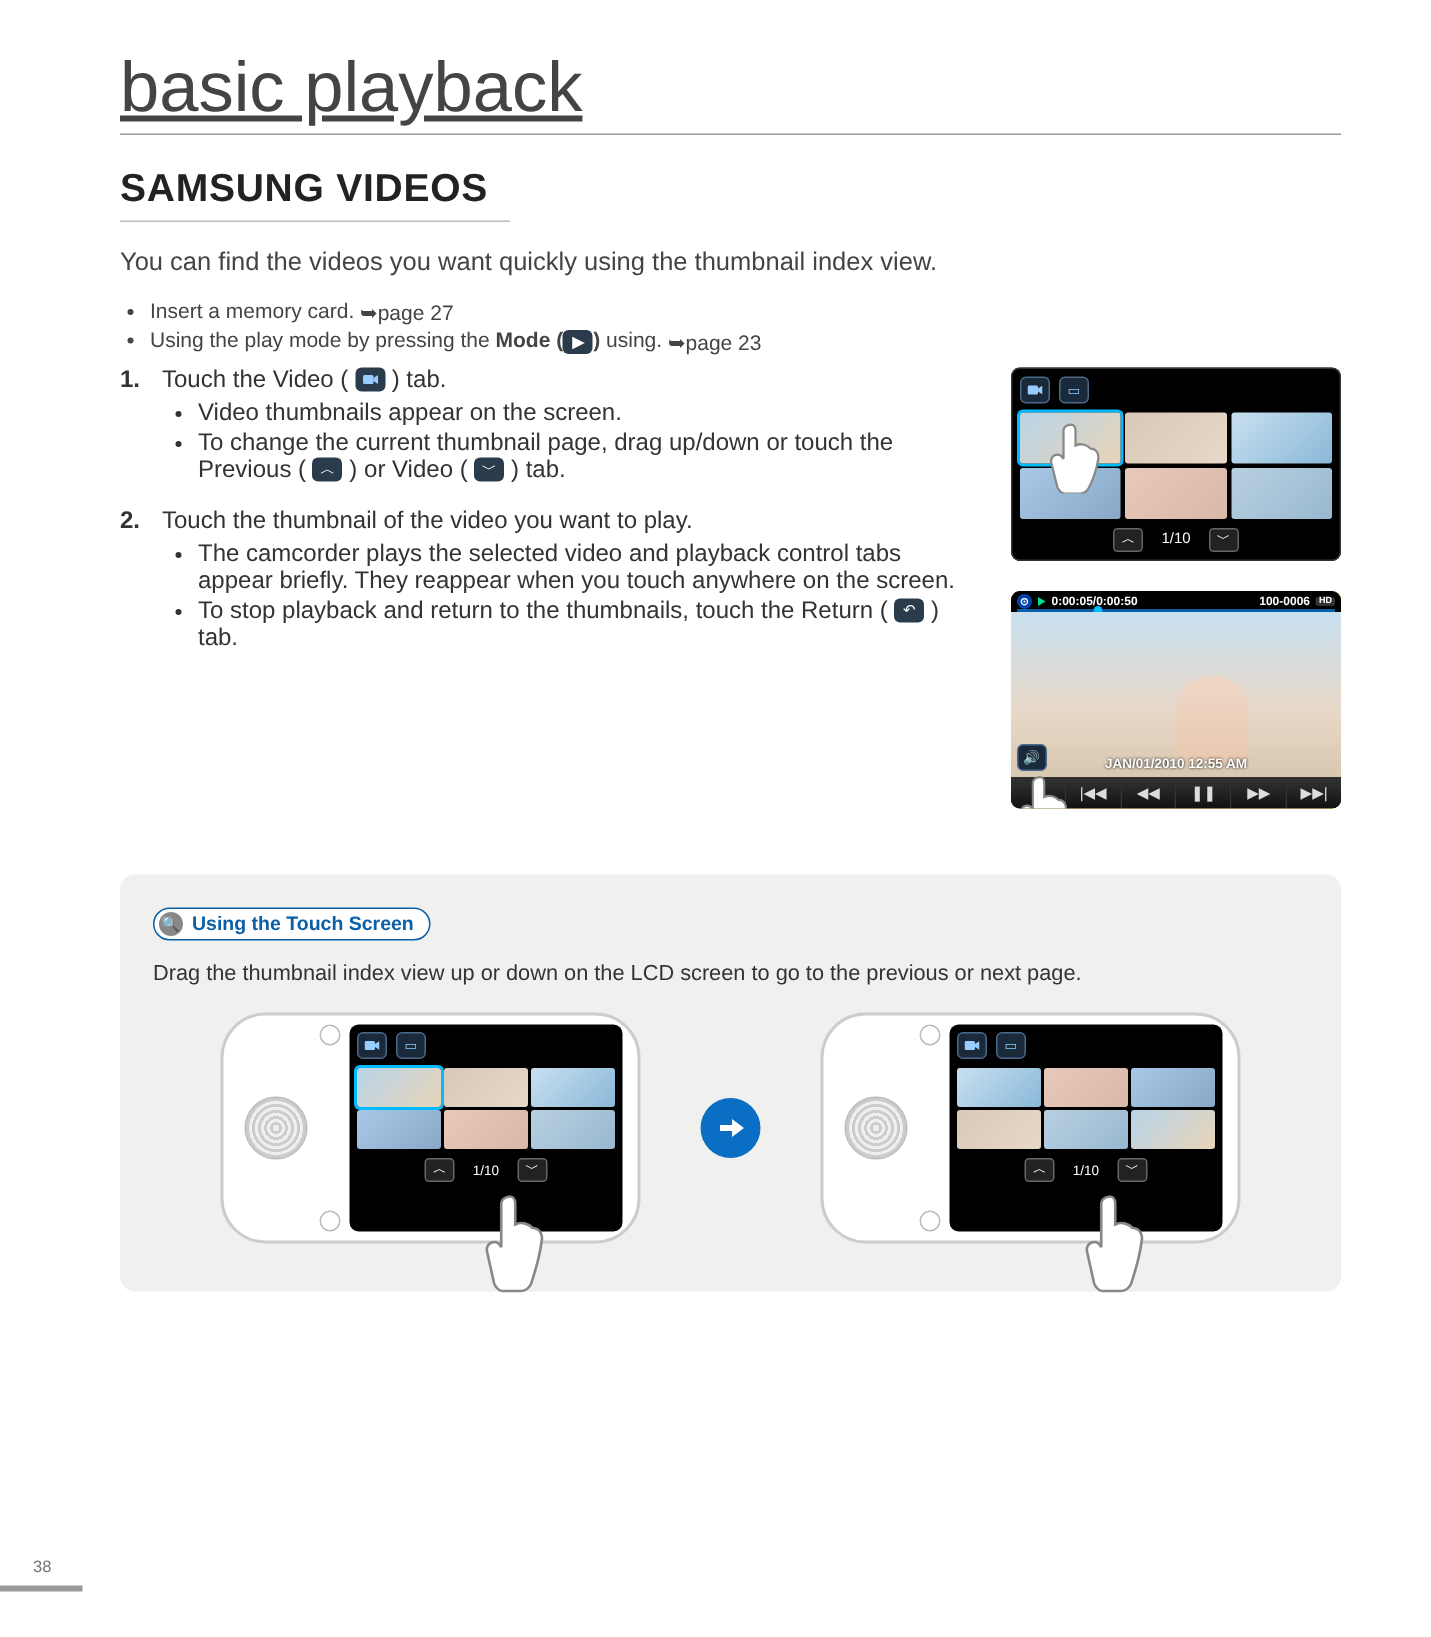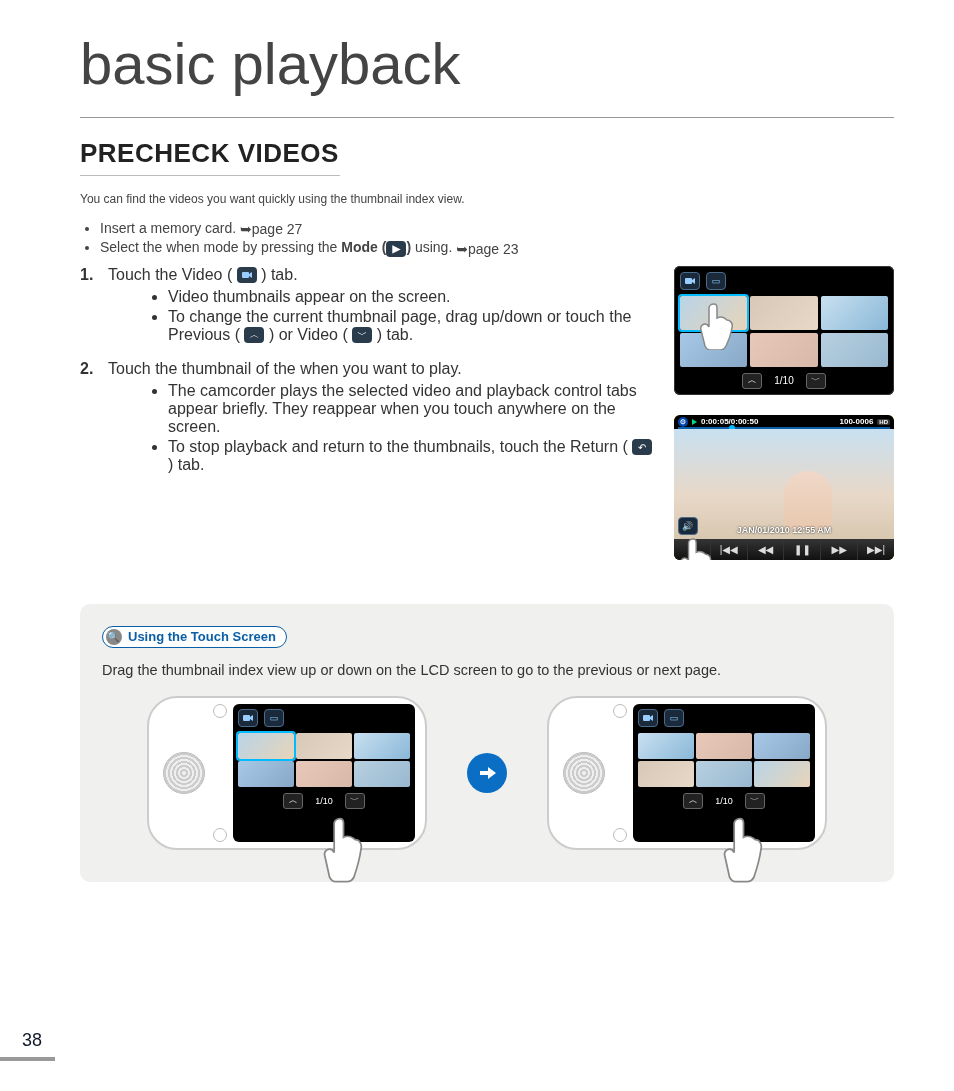--- a/index.html
+++ b/index.html
@@ -13,59 +13,60 @@
   .page {
     padding: 30px 60px 20px 80px;
     position: relative;
     min-height: 1091px;
     box-sizing: border-box;
   }
   .page-number {
     position: absolute;
     bottom: 40px;
     left: 22px;
-    font-size: 18px;
-    color: #0f172a;
+    font-size: 11px;
+    color: #737373;
   }
   .page-number-rule {
     position: absolute;
     bottom: 30px;
     left: 0;
     width: 55px;
     height: 4px;
     background: #999;
   }
   h1.chapter {
     font-weight: 300;
-    font-size: 58px;
-    margin: 0 0 20px 0;
+    font-size: 47px;
+    margin: 0 0 4px 0;
     letter-spacing: 0px;
     color: #444;
     font-family: Arial, Helvetica, sans-serif;
+    text-decoration: underline;
   }
   .chapter-rule {
     height: 1px;
     background: #999;
     margin-bottom: 20px;
   }
   h2.section {
     font-size: 26px;
     font-weight: bold;
     margin: 0 0 6px 0;
     color: #222;
     letter-spacing: 0.5px;
   }
   .section-rule {
     height: 1px;
     background: #bbb;
     width: 260px;
     margin-bottom: 16px;
   }
   .intro {
-    font-size: 12px;
+    font-size: 17px;
     margin-bottom: 14px;
     color: #444;
   }
   .precheck-label {
     color: #0066cc;
     text-decoration: underline;
     font-size: 13px;
     font-weight: bold;
     margin-bottom: 6px;
   }
@@ -89,21 +90,21 @@
   .step {
     display: flex;
     gap: 8px;
     margin-bottom: 14px;
   }
   .step-num { font-weight: bold; min-width: 20px; }
   .step ul {
     margin: 4px 0 0 0;
     padding-left: 24px;
   }
-  .step ul li { margin-bottom: 2px; margin-left: 36px; }
+  .step ul li { margin-bottom: 2px; }
   .icon-box {
     display: inline-flex;
     align-items: center;
     justify-content: center;
     width: 20px;
     height: 16px;
     border-radius: 4px;
     background: #2a3b4c;
     color: #fff;
     font-size: 10px;
@@ -413,31 +414,31 @@
     background:#0bf;
   }
 </style>
 </head>
 <body>
 
 <div class="page">
   <h1 class="chapter">basic playback</h1>
   <div class="chapter-rule"></div>
 
-  <h2 class="section">PRECHECK VIDEOS</h2>
+  <h2 class="section">SAMSUNG VIDEOS</h2>
   <div class="section-rule"></div>
 
   <p class="intro">You can find the videos you want quickly using the thumbnail index view.</p>
 
   <ul class="precheck">
     <li>
       <span>Insert a memory card. </span><span class="arrow-ref">➥page 27</span>
     </li>
     <li>
-      <span>Select the when mode by pressing the </span><b>Mode (</b><b><span class="icon-box">▶</span></b><b>) </b><span>using. </span><span class="arrow-ref">➥page 23</span>
+      <span>Using the play mode by pressing the </span><b>Mode (</b><b><span class="icon-box">▶</span></b><b>) </b><span>using. </span><span class="arrow-ref">➥page 23</span>
     </li>
   </ul>
 
   <div class="content-row">
     <div class="steps">
 
       <div class="step">
         <div class="step-num">1.</div>
         <div>
           <span>Touch the Video ( </span><span class="icon-box">
@@ -451,21 +452,21 @@
             <li>
               <span>To change the current thumbnail page, drag up/down or touch the Previous ( </span><span class="icon-box">︿</span><span> ) or Video ( </span><span class="icon-box">﹀</span><span> ) tab.</span>
             </li>
           </ul>
         </div>
       </div>
 
       <div class="step">
         <div class="step-num">2.</div>
         <div>
-          <span>Touch the thumbnail of the when you want to play.</span>
+          <span>Touch the thumbnail of the video you want to play.</span>
           <ul>
             <li>The camcorder plays the selected video and playback control tabs appear briefly. They reappear when you touch anywhere on the screen.</li>
             <li>
               <span>To stop playback and return to the thumbnails, touch the Return ( </span><span class="icon-box">↶</span><span> ) tab.</span>
             </li>
           </ul>
         </div>
       </div>
     </div>
 

